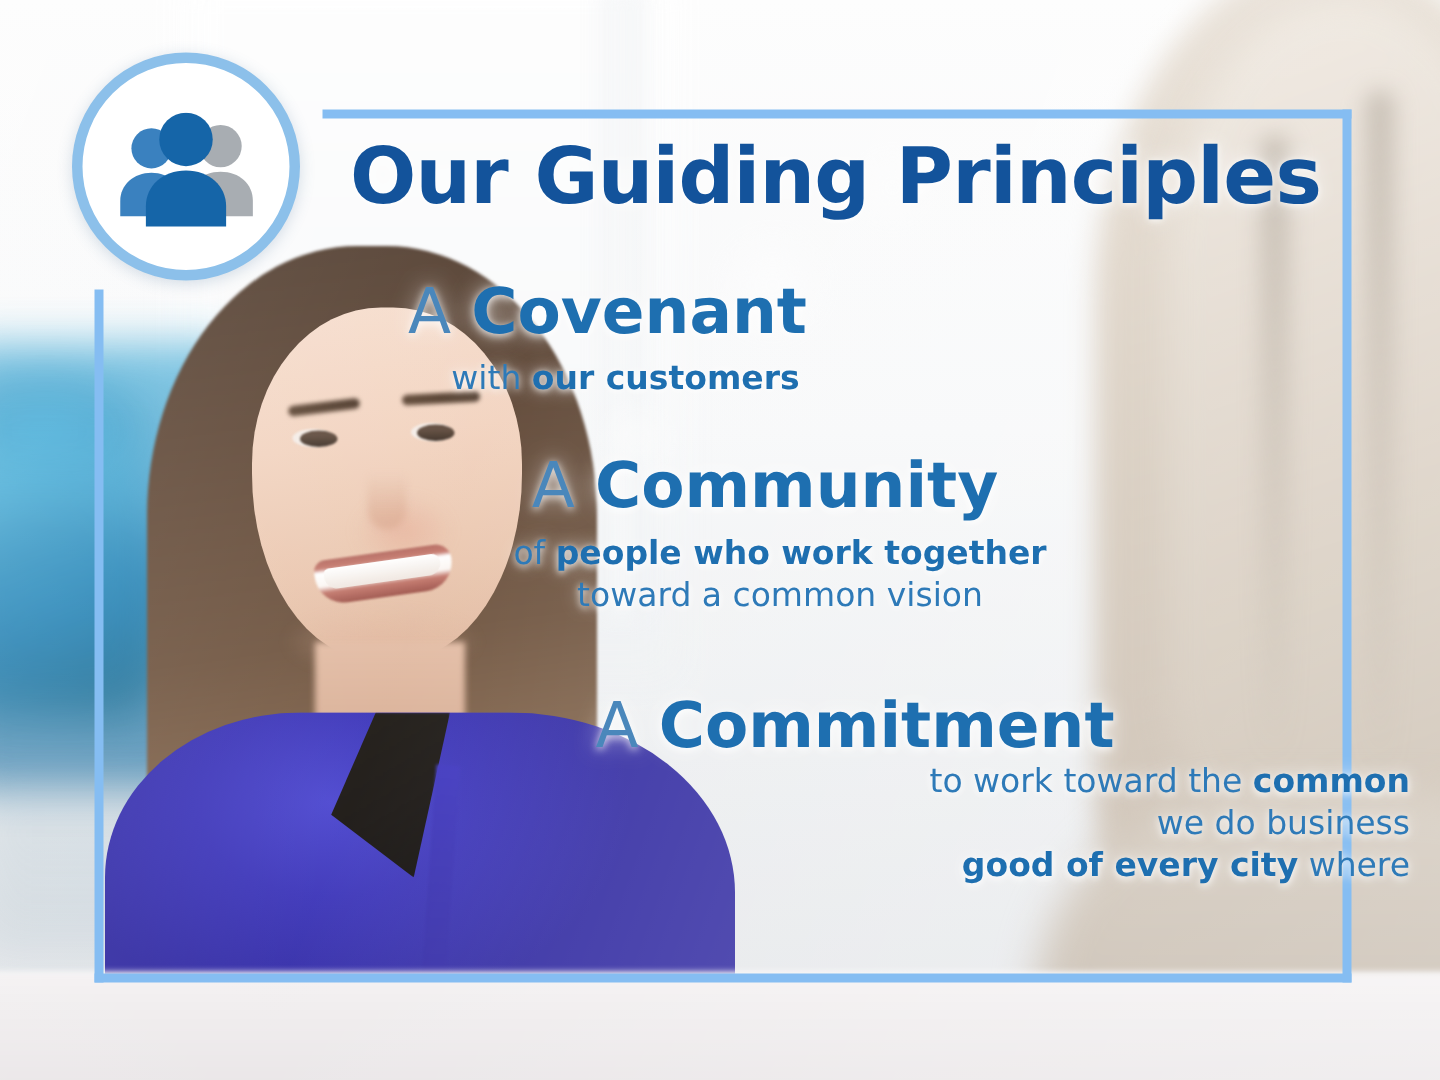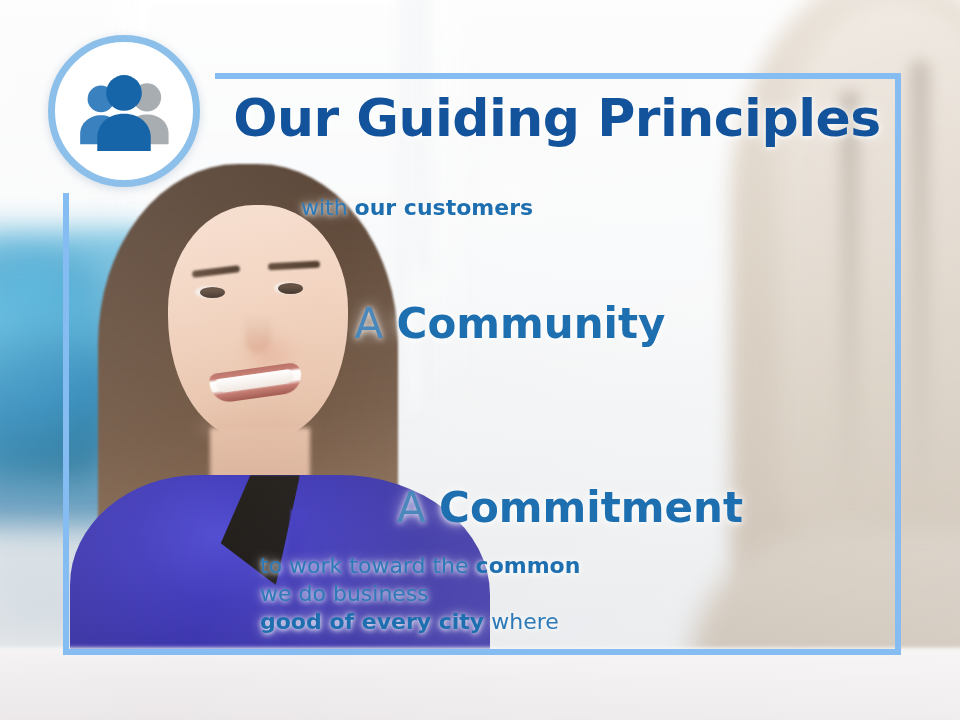--- a/index.html
+++ b/index.html
@@ -301,23 +301,23 @@
 
   
   #pr1 { left:0; top:186px; }
   #pr1 .p-title{ text-align:center; padding-right:150px; }
   #pr1 .p-sub  { text-align:center; padding-right:150px; margin-top:8px; }
   
   #pr2 { left:0; top:302px; }
   #pr2 .p-title{ text-align:center; padding-left:60px; }
   #pr2 .p-sub  { text-align:center; padding-left:110px; padding-right:30px; margin-top:9px; }
   
-  #pr3 { left:0; top:486px; }
+  #pr3 { left:0; top:462px; }
   #pr3 .p-title{ text-align:center; padding-left:180px; }
-  #pr3 .p-sub  { text-align:left; padding-left:260px; padding-right:20px; margin-top:21px; }
+  #pr3 .p-sub  { text-align:right; padding-left:260px; padding-right:20px; margin-top:1px; }
 </style>
 </head>
 <body>
 
 <div id="stage">
 
   <div class="photo">
     <div class="bg-base"></div>
     <div class="bg-window"></div>
     <div class="bg-pillar"></div>
@@ -391,29 +391,36 @@
       <circle cx="70" cy="24" r="24" fill="#1565a8"></circle>
       <path d="M70 52c-21 0-36 14-36 32v19h72V84c0-18-15-32-36-32z" fill="#1565a8"></path>
     </svg>
   </div>
 
   <div class="content">
 
     <div class="headline">Our Guiding Principles</div>
 
     <div class="principle" id="pr1">
+      <div class="p-title">
+        <span class="art">A </span><span class="key">Covenant</span>
+      </div>
       <div class="p-sub">
           <div><span>with </span><b>our customers</b></div>
         </div>
     </div>
 
     <div class="principle" id="pr2">
       <div class="p-title">
         <span class="art">A </span><span class="key">Community</span>
       </div>
+      <div class="p-sub">
+          <div><span>of </span><b>people who work together</b></div>
+          <div><span>toward a common vision</span></div>
+        </div>
     </div>
 
     <div class="principle" id="pr3">
       <div class="p-title">
         <span class="art">A </span><span class="key">Commitment</span>
       </div>
       <div class="p-sub">
           <div><span>to work toward the </span><b>common</b></div>
           <div><span>we do business</span></div>
           <div><b>good of every city</b><span> where</span></div>

